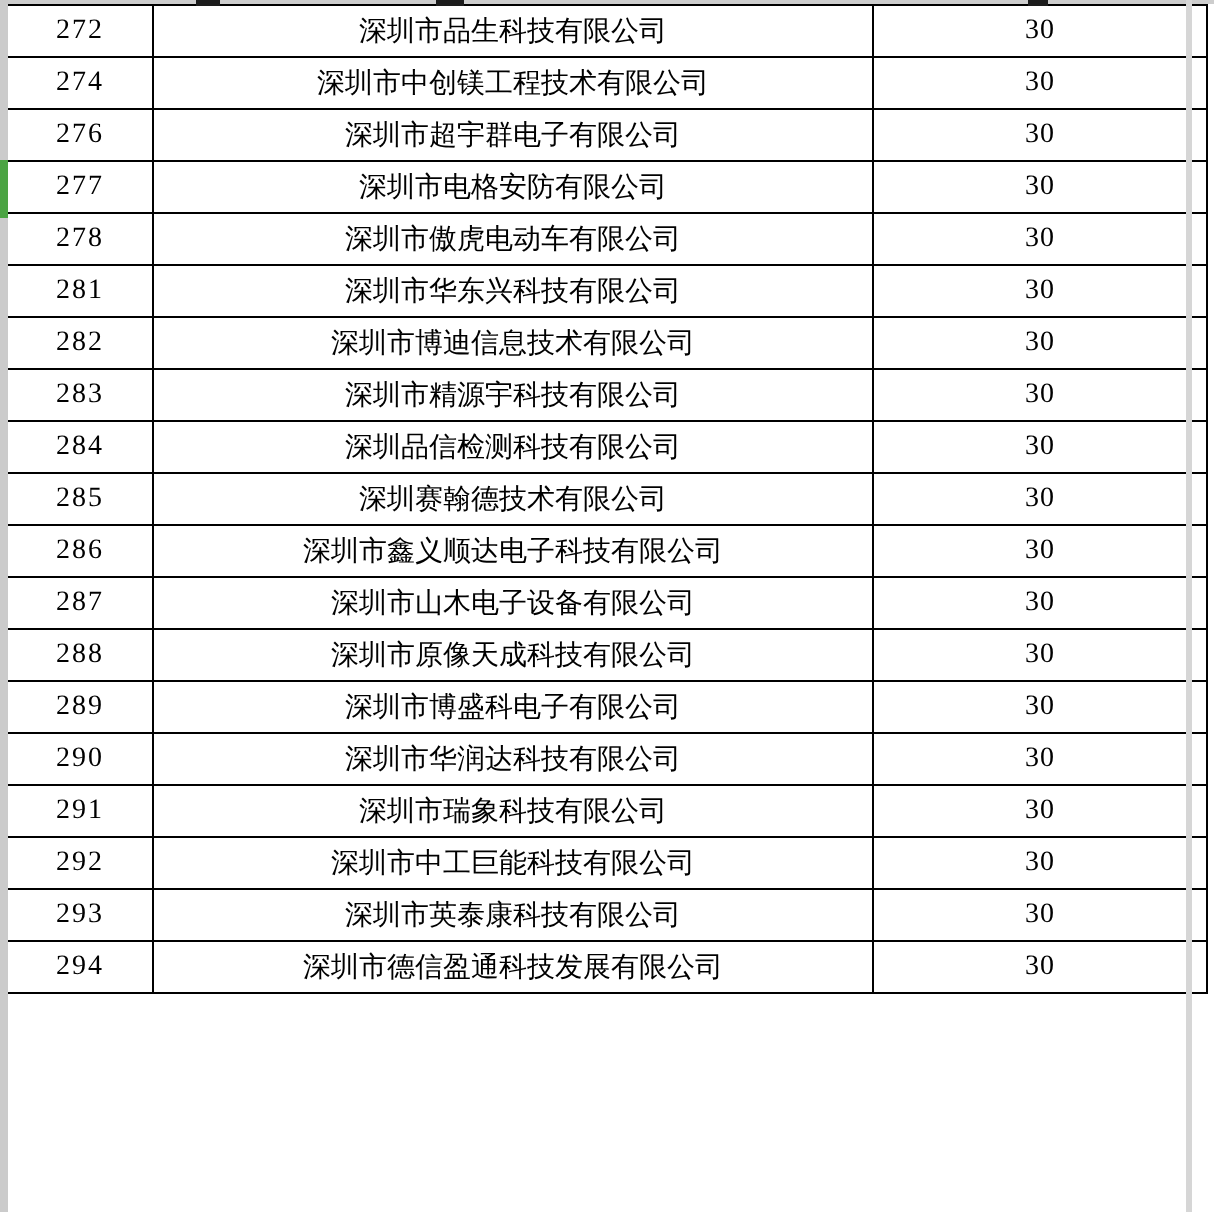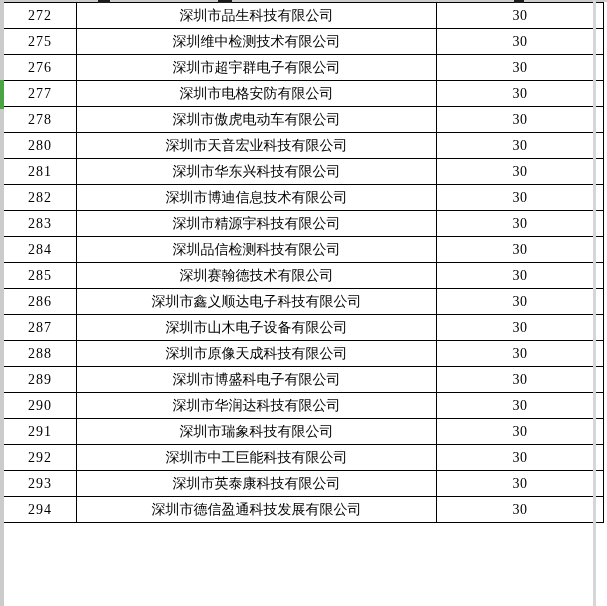--- a/index.html
+++ b/index.html
@@ -66,42 +66,37 @@
       <col style="width:360px">
       <col style="width:167px">
     </colgroup>
     <tbody>
         <tr>
           <td class="no">272</td>
           <td class="company">深圳市品生科技有限公司</td>
           <td class="value">30</td>
         </tr>
         <tr>
-          <td class="no">275</td>
-          <td class="company">深圳维中检测技术有限公司</td>
+          <td class="no">274</td>
+          <td class="company">深圳市中创镁工程技术有限公司</td>
           <td class="value">30</td>
         </tr>
         <tr>
           <td class="no">276</td>
           <td class="company">深圳市超宇群电子有限公司</td>
           <td class="value">30</td>
         </tr>
         <tr>
           <td class="no">277</td>
           <td class="company">深圳市电格安防有限公司</td>
           <td class="value">30</td>
         </tr>
         <tr>
           <td class="no">278</td>
           <td class="company">深圳市傲虎电动车有限公司</td>
-          <td class="value">30</td>
-        </tr>
-        <tr>
-          <td class="no">280</td>
-          <td class="company">深圳市天音宏业科技有限公司</td>
           <td class="value">30</td>
         </tr>
         <tr>
           <td class="no">281</td>
           <td class="company">深圳市华东兴科技有限公司</td>
           <td class="value">30</td>
         </tr>
         <tr>
           <td class="no">282</td>
           <td class="company">深圳市博迪信息技术有限公司</td>

